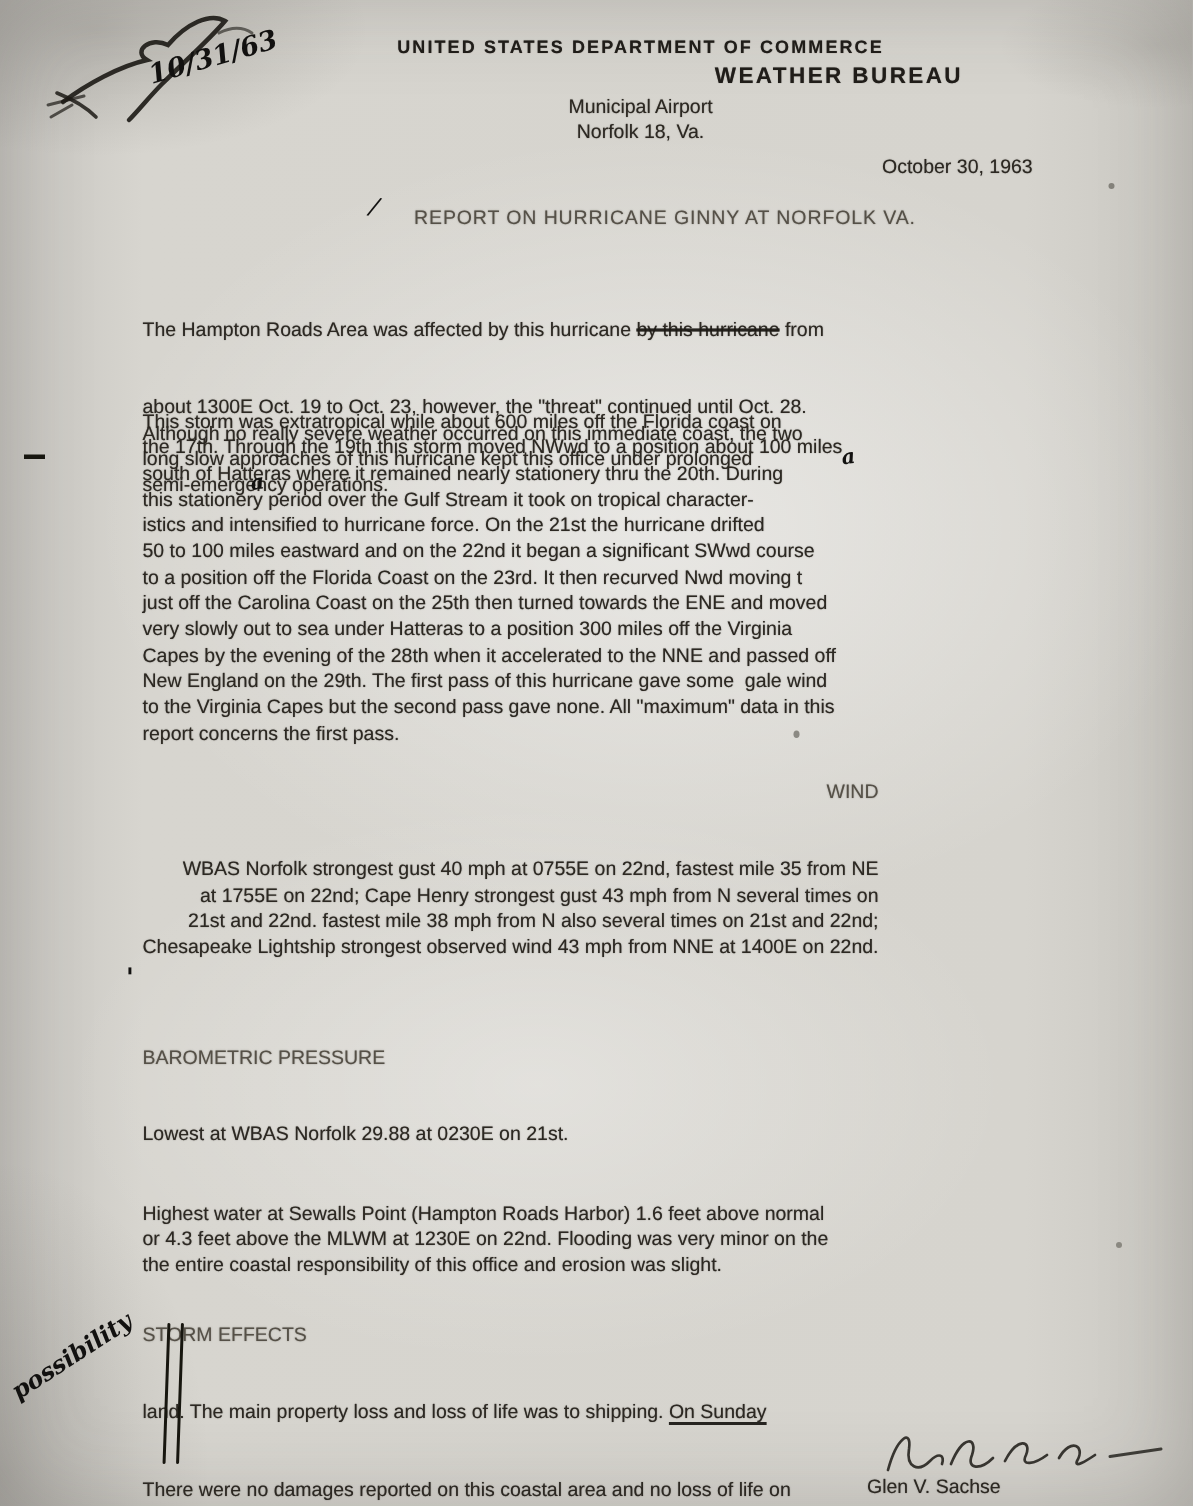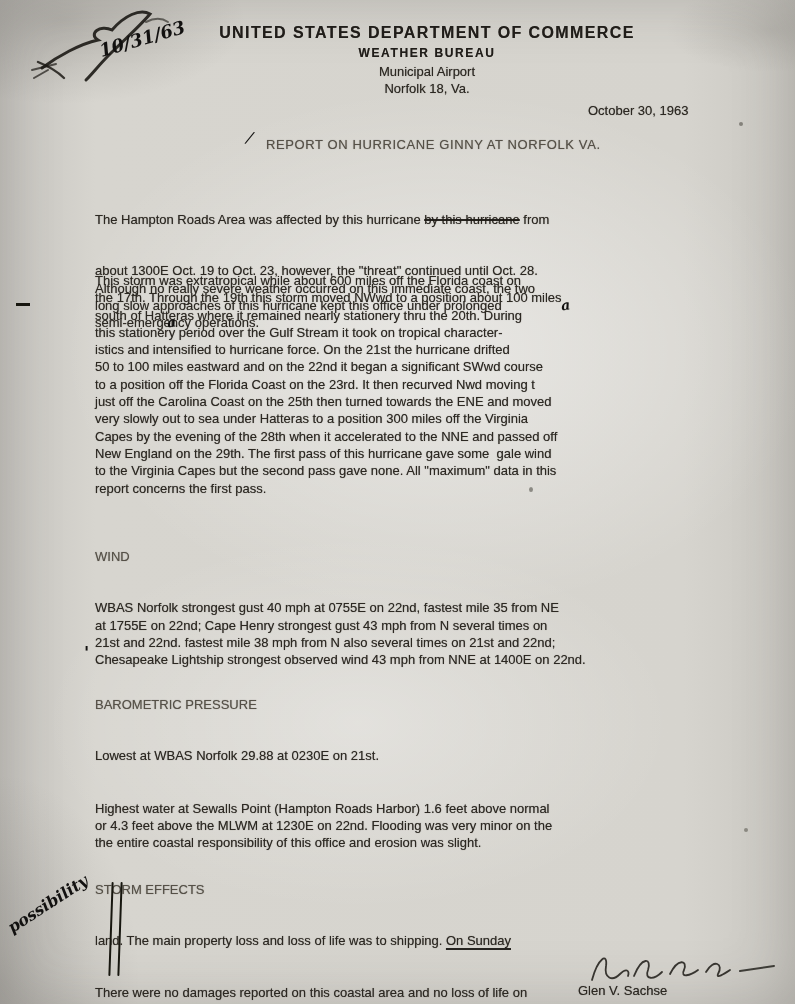--- a/index.html
+++ b/index.html
@@ -49,31 +49,31 @@
 
   <svg class="abs" style="left:28px;top:6px;" width="230" height="88" viewBox="0 0 230 88">
     <path d="M14,62 C30,50 52,38 70,34 C60,28 72,18 84,24 C96,10 112,2 122,8 C112,20 96,34 80,50 C72,58 64,68 58,74" stroke-width="3" opacity="0.9"></path>
     <path d="M10,56 C20,60 30,66 36,72" stroke-width="2.4" opacity="0.85"></path>
     <path d="M4,64 L28,58 M6,72 L20,64" stroke-width="2" opacity="0.7"></path>
     <path d="M118,16 C126,12 134,12 140,16" stroke-width="2" opacity="0.6"></path>
   </svg>
   <div class="abs hand" style="left:98px;top:28px;font-size:18px;font-weight:bold;transform:rotate(-16deg);">10/31/63</div>
 
   <div class="abs" style="left:212px;top:24px;width:430px;text-align:center;">
-    <div class="gothic" style="font-size:16px;letter-spacing:1.4px;">UNITED STATES DEPARTMENT OF COMMERCE</div>
-    <div class="gothic" style="font-size:12px;letter-spacing:1.6px;margin-top:4px;">WEATHER BUREAU</div>
+    <div class="gothic" style="font-size:12px;letter-spacing:1.4px;">UNITED STATES DEPARTMENT OF COMMERCE</div>
+    <div class="gothic" style="font-size:15px;letter-spacing:1.6px;margin-top:4px;text-align:right;">WEATHER BUREAU</div>
     <div class="typed" style="margin-top:3px;">Municipal Airport</div>
     <div class="typed">Norfolk 18, Va.</div>
   </div>
 
   <div class="abs typed" style="left:588px;top:102px;">October 30, 1963</div>
 
   <div class="abs hand" style="left:247px;top:128px;font-size:16px;transform:rotate(12deg);">/</div>
 
-  <div class="abs typed faded" style="left:266px;top:136px;letter-spacing:0.6px;">REPORT ON HURRICANE GINNY AT NORFOLK VA.</div>
+  <div class="abs typed faded" style="left:276px;top:136px;letter-spacing:0.6px;">REPORT ON HURRICANE GINNY AT NORFOLK VA.</div>
 
   <div class="abs typed" style="left:95px;top:176px;">
     <div><span>The Hampton Roads Area was affected by this hurricane </span><span class="struck">by this hurricane</span><span> from</span></div>
     <div>about 1300E Oct. 19 to Oct. 23, however, the "threat" continued until Oct. 28.
 Although no really severe weather occurred on this immediate coast, the two
 long slow approaches of this hurricane kept this office under prolonged
 semi-emergency operations.</div>
   </div>
 
   <div class="abs" style="left:16px;top:303px;width:14px;height:3px;background:#17160f;"></div>
@@ -88,21 +88,21 @@
 just off the Carolina Coast on the 25th then turned towards the ENE and moved
 very slowly out to sea under Hatteras to a position 300 miles off the Virginia
 Capes by the evening of the 28th when it accelerated to the NNE and passed off
 New England on the 29th. The first pass of this hurricane gave some  gale wind
 to the Virginia Capes but the second pass gave none. All "maximum" data in this
 report concerns the first pass.</div>
 
   <div class="abs hand" style="left:561px;top:297px;font-size:14px;font-weight:bold;transform:rotate(-8deg);">a</div>
   <div class="abs hand" style="left:167px;top:314px;font-size:14px;font-weight:bold;transform:rotate(-8deg);">a</div>
 
-  <div class="abs typed" style="left:95px;top:513px;">
+  <div class="abs typed" style="left:95px;top:484px;text-align:right;">
     <div class="faded">WIND</div>
     <div>WBAS Norfolk strongest gust 40 mph at 0755E on 22nd, fastest mile 35 from NE
 at 1755E on 22nd; Cape Henry strongest gust 43 mph from N several times on
 21st and 22nd. fastest mile 38 mph from N also several times on 21st and 22nd;
 Chesapeake Lightship strongest observed wind 43 mph from NNE at 1400E on 22nd.</div>
   </div>
 
 
   <div class="abs hand" style="left:84px;top:642px;font-size:17px;font-weight:bold;">'</div>
 

